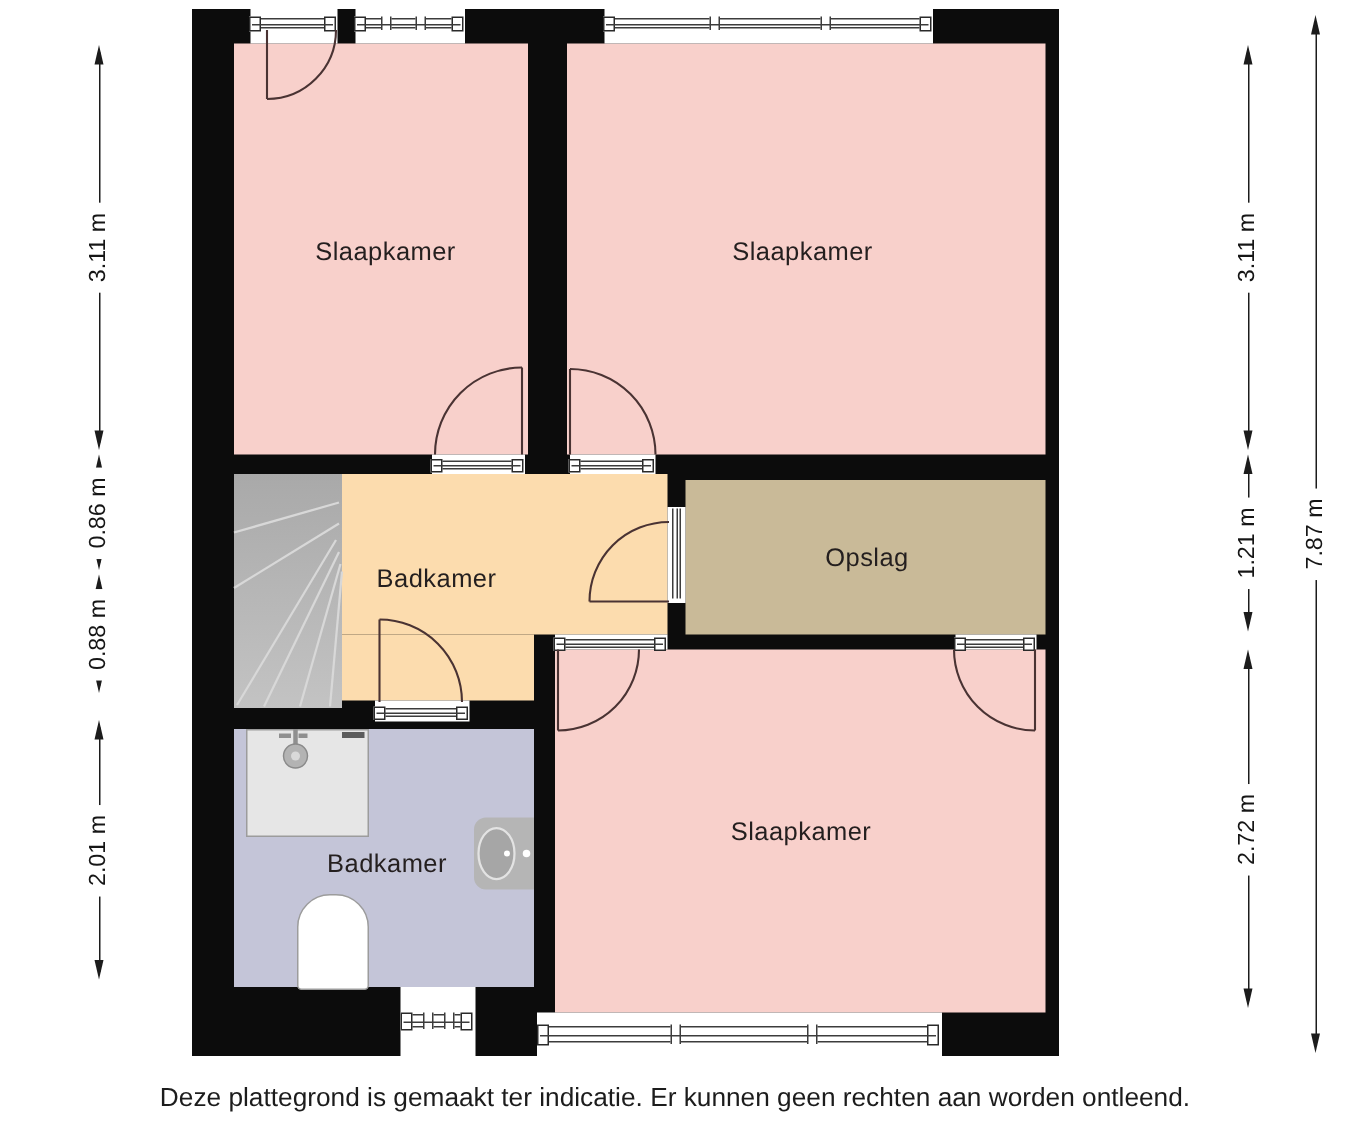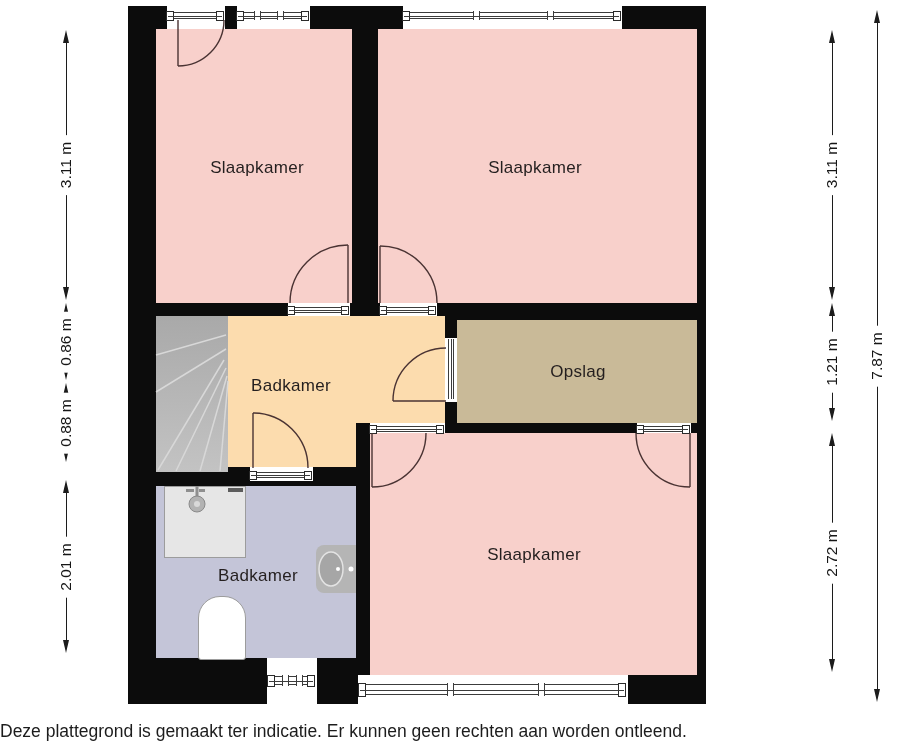--- a/index.html
+++ b/index.html
@@ -39,21 +39,21 @@
   .mark{position:absolute;background:#8f8f8f;}
   
   .dim{position:absolute;width:0;}
   .dline{position:absolute;left:-0.5px;top:5px;bottom:5px;width:1px;background:#1c1c1c;}
   .atop,.abot{position:absolute;left:-3.5px;width:0;height:0;
      border-left:3.5px solid transparent;border-right:3.5px solid transparent;}
   .atop{top:0;border-bottom:13px solid #1c1c1c;}
   .abot{bottom:0;border-top:13px solid #1c1c1c;}
   .dlabel{position:absolute;top:50%;left:0;transform:translate(-50%,-50%) rotate(-90deg);
      background:#fff;padding:0 7px;font-size:15.5px;white-space:nowrap;color:#161616;}
-  .disclaimer{position:absolute;left:0;top:721px;width:900px;
+  .disclaimer{position:absolute;left:0;top:721px;width:900px;text-align:center;
      font-size:17.5px;color:#1c1c1c;}
   svg{position:absolute;left:0;top:0;pointer-events:none;}
 </style>
 </head>
 <body>
 
 <div class="abs envelope" style="left:128px;top:6px;width:578px;height:698px;"></div>
 
 <div class="room pink" style="left:156px;top:29px;width:196px;height:274px;"></div>
 <div class="room pink" style="left:378px;top:29px;width:319px;height:274px;"></div>

